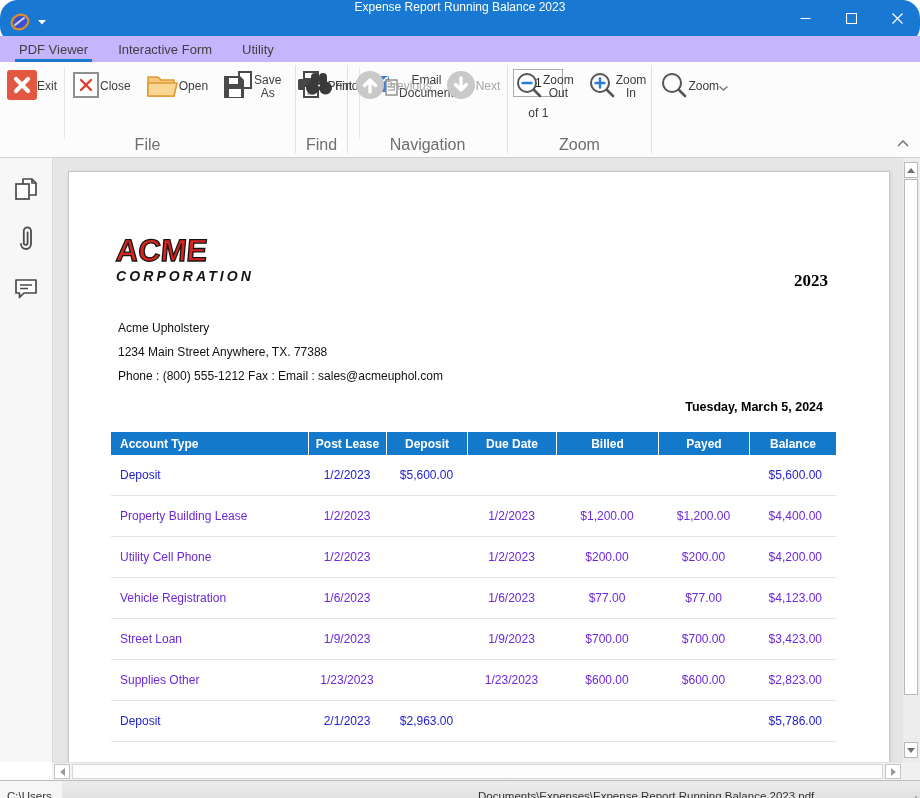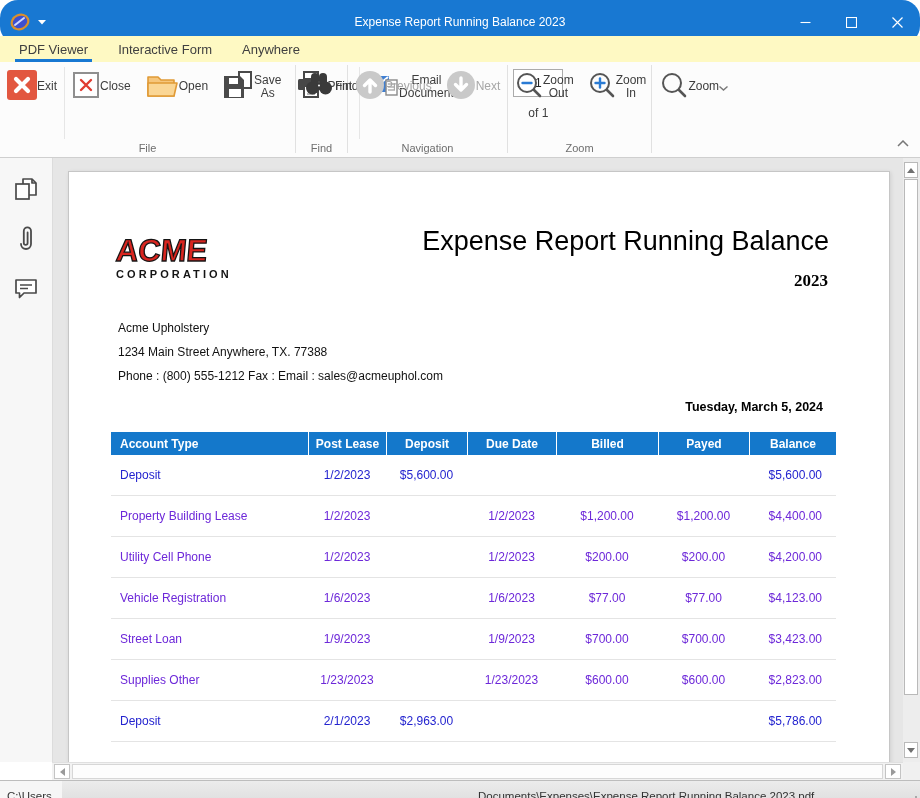--- a/index.html
+++ b/index.html
@@ -1,38 +1,38 @@
 <!DOCTYPE html>
 <html><head>
 <meta charset="utf-8">
 <style>
   html,body{margin:0;padding:0;background:#fff;}
   #app{position:relative;width:920px;height:798px;overflow:hidden;
        font-family:"Liberation Sans",sans-serif;-webkit-font-smoothing:antialiased;background:#fff;}
 
   
   .titlebar{position:absolute;top:0;left:0;right:0;height:44px;background:#1878d2;
-            display:flex;align-items:center;color:#fff;border-radius:18px;}
+            display:flex;color:#fff;border-radius:18px;}
   .app-icon{margin-left:10px;display:flex;align-items:center;}
   .app-caret{margin-left:8px;display:flex;align-items:center;}
   .tb-title{position:absolute;left:0;right:0;text-align:center;font-size:12px;color:#fff;pointer-events:none;}
   .win-controls{margin-left:auto;display:flex;z-index:2;}
   .win-btn{width:46px;height:36px;display:flex;align-items:center;justify-content:center;cursor:default;}
 
   
-  .tabrow{position:absolute;top:36px;left:0;right:0;height:26px;background:#fef9c3;display:flex;align-items:stretch;padding-left:4px;}
+  .tabrow{position:absolute;top:36px;left:0;right:0;height:26px;background:#c4b5fd;display:flex;align-items:stretch;padding-left:4px;}
   .tab{font-size:13px;color:#404040;padding:0 15px;display:flex;align-items:center;position:relative;}
   .tab.active::after{content:"";position:absolute;left:11px;right:11px;bottom:0;height:3px;background:#1878d2;}
 
   
   .ribbon{position:absolute;top:62px;left:0;right:0;height:95px;background:#fcfcfc;
           border-bottom:1px solid #cfcfcf;display:flex;align-items:flex-start;}
   .rgroup{position:relative;height:95px;display:flex;align-items:flex-start;}
   .rgroup .btnrow{display:flex;align-items:flex-start;height:78px;}
-  .glabel{position:absolute;bottom:3px;left:0;right:0;text-align:center;font-size:11px;color:#6e6e6e;}
+  .glabel{position:absolute;bottom:3px;left:0;right:0;text-align:center;font-size:16px;color:#6e6e6e;}
   .gsep{width:1px;height:88px;margin-top:3px;background:#e1e1e1;flex:none;}
   .isep{width:1px;height:72px;margin-top:5px;background:#e6e6e6;flex:none;}
   .rbtn{display:flex;flex-direction:row;align-items:center;padding:5px 7px 0 7px;font-size:12px;
         color:#3d3d3d;text-align:center;line-height:13px;cursor:default;}
   .rbtn .ic{height:36px;display:flex;align-items:center;justify-content:center;margin-bottom:3px;}
   .rbtn.disabled{color:#a6a6a6;}
   .pagecol{display:flex;flex-direction:column;align-items:center;padding:7px 6px 0 6px;}
   .pageinput{width:44px;height:24px;border:1px solid #ababab;text-align:center;font-size:12px;
              font-family:"Liberation Sans",sans-serif;color:#222;outline:none;}
   .ofl{font-size:12px;color:#3d3d3d;margin-top:9px;}
@@ -67,21 +67,21 @@
              border-top:1px solid #bdbdbd;font-size:11.5px;color:#333;display:flex;align-items:center;box-sizing:border-box;}
   .sb-left{width:55px;height:100%;background:#f6f6f6;display:flex;align-items:center;padding-left:7px;
            white-space:nowrap;overflow:hidden;flex:none;}
   .sb-path{position:absolute;left:478px;white-space:nowrap;}
   .sb-grip{position:absolute;right:2px;bottom:2px;}
 
   
   .logo{position:absolute;left:47px;top:64px;}
   .logo-acme{font-size:31px;font-weight:bold;color:#d8251f;line-height:30px;letter-spacing:0px;
              -webkit-text-stroke:1.3px #141414;transform:skewX(-5deg);font-family:"Liberation Sans",sans-serif;}
-  .logo-corp{font-size:11px;font-weight:bold;color:#141414;letter-spacing:3.1px;margin-top:2px;}
+  .logo-corp{font-size:14px;font-weight:bold;color:#141414;letter-spacing:3.1px;margin-top:2px;font-style:italic;}
   .doc-title{position:absolute;right:60px;top:54px;font-size:27px;color:#000;}
   .doc-year{position:absolute;right:61px;top:99px;font-size:17px;font-weight:bold;
             font-family:"Liberation Serif",serif;color:#000;}
   .company{position:absolute;left:49px;top:144px;font-size:12px;color:#111;line-height:24px;}
   .doc-date{position:absolute;right:66px;top:228px;font-size:12.5px;font-weight:bold;color:#000;}
 
   .tbl{position:absolute;left:42px;top:260px;width:725px;}
   .thead,.trow{display:grid;grid-template-columns:197px 78px 81px 89px 102px 91px 87px;}
   .thead{background:#1478cb;color:#fff;font-weight:bold;height:23px;}
   .thead .cell{border-left:1px solid #fff;}
@@ -131,21 +131,21 @@
   </div>
 
   <div class="tabrow">
     <div class="tab active">
         <span>PDF Viewer</span>
       </div>
     <div class="tab">
         <span>Interactive Form</span>
       </div>
     <div class="tab">
-        <span>Anywhere</span>
+        <span>Utility</span>
       </div>
   </div>
 
   <div class="ribbon">
 
     <div class="rgroup" style="width:295px;">
       <div class="btnrow">
         <div class="rbtn">
           <span class="ic">
             <svg width="30" height="30" viewBox="0 0 30 30">
@@ -341,21 +341,20 @@
     </div>
 
     <div class="viewer">
       <div class="page">
 
         <div class="logo">
           <div class="logo-acme">ACME</div>
           <div class="logo-corp">CORPORATION</div>
         </div>
 
-        <div class="doc-title">Expense Report Running Balance</div>
         <div class="doc-year">2023</div>
 
         <div class="company">
           <div>Acme Upholstery</div>
           <div>1234 Main Street Anywhere, TX. 77388</div>
           <div>Phone : (800) 555-1212 Fax :  Email : sales@acmeuphol.com</div>
         </div>
 
         <div class="doc-date">Tuesday, March 5, 2024</div>
 

